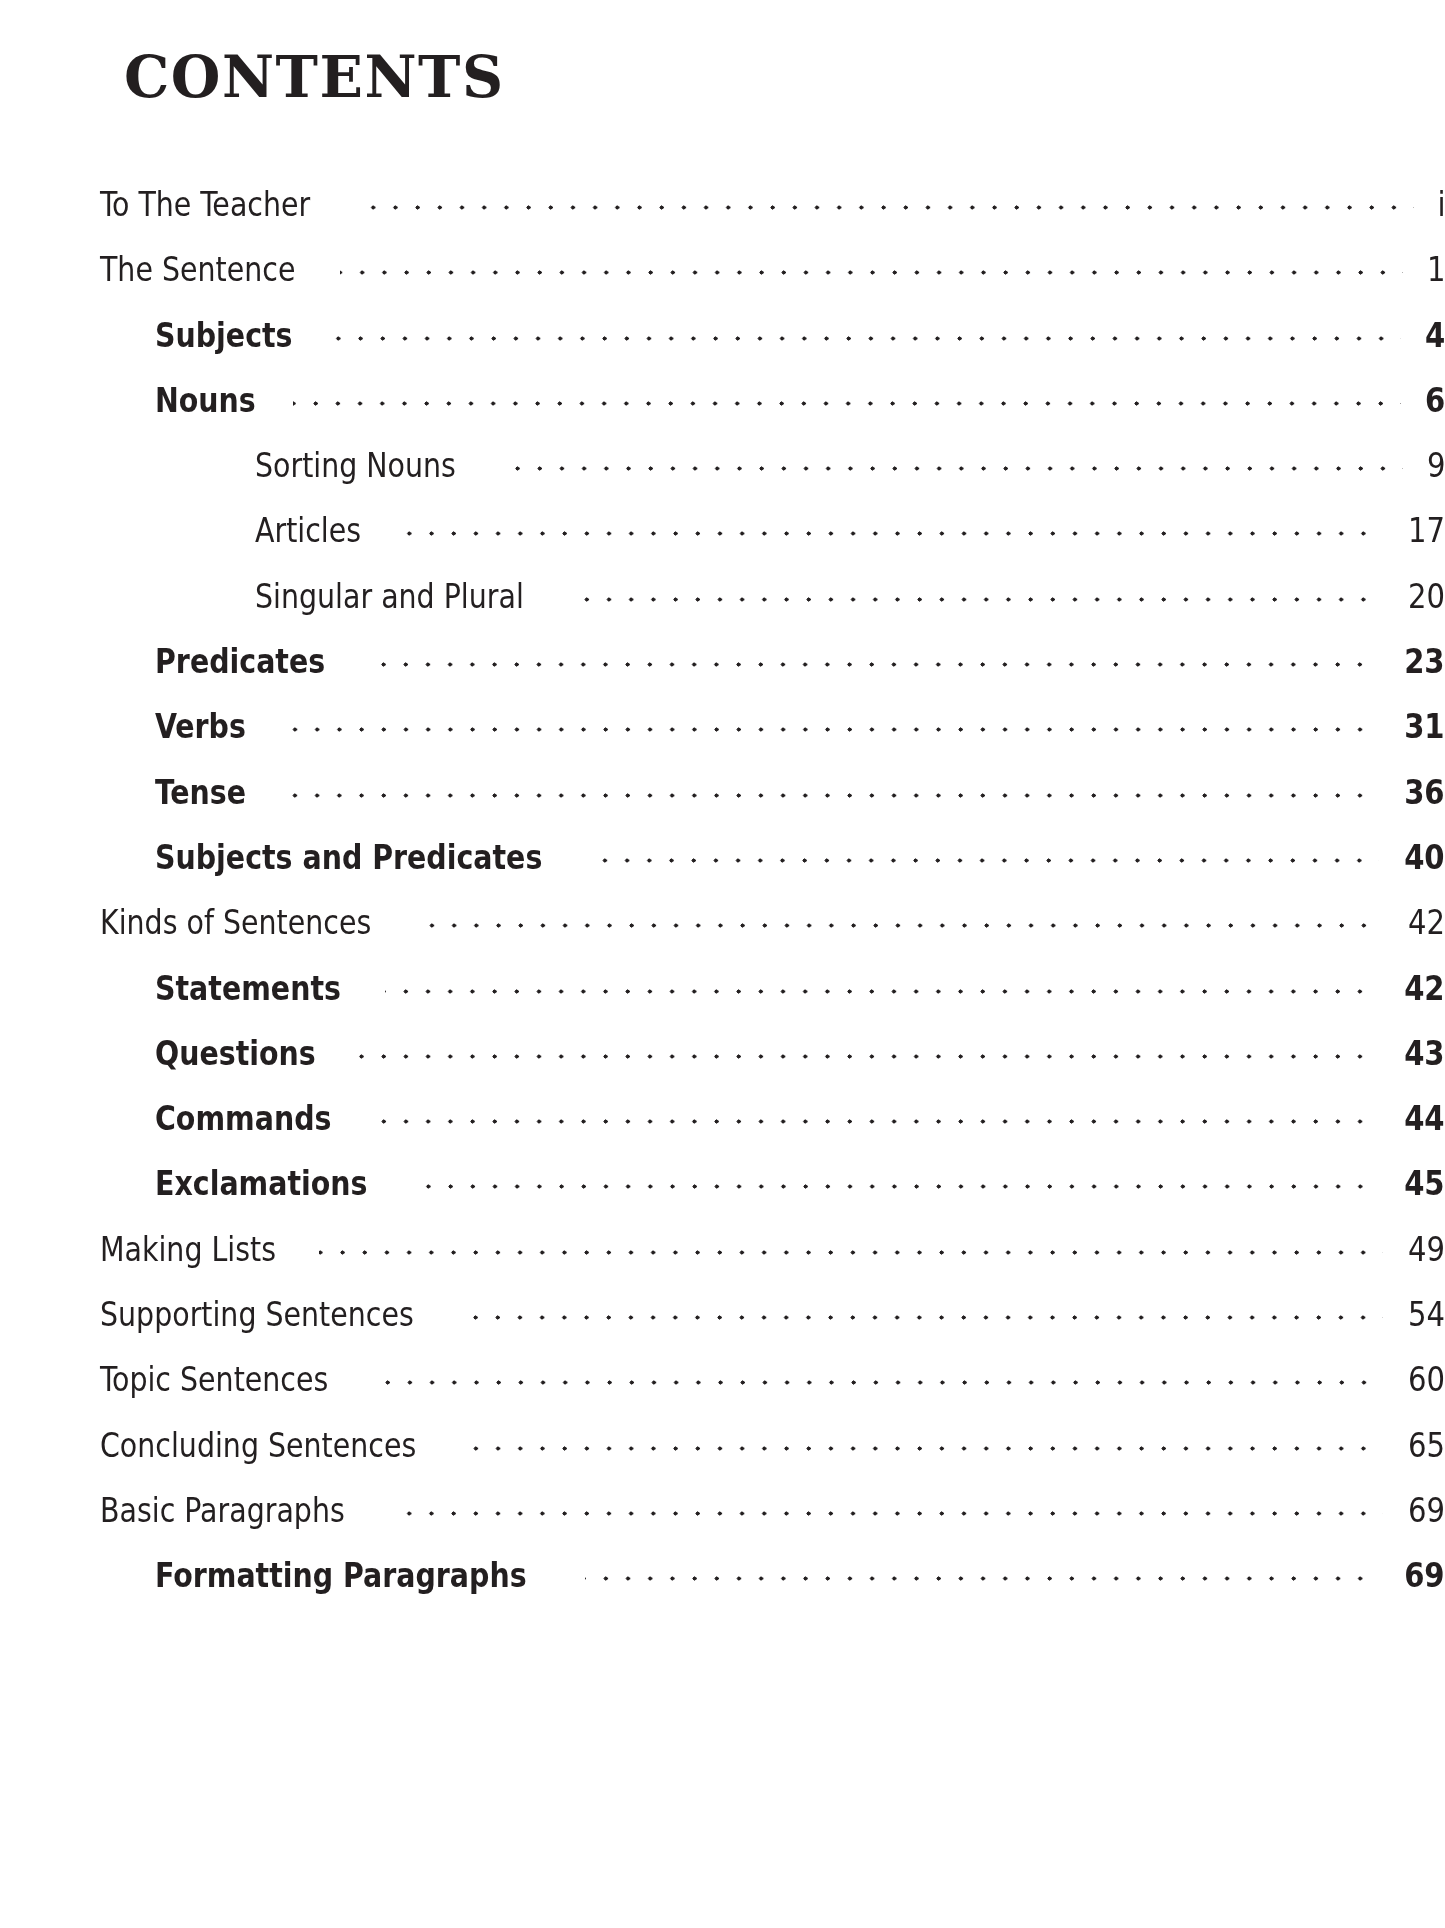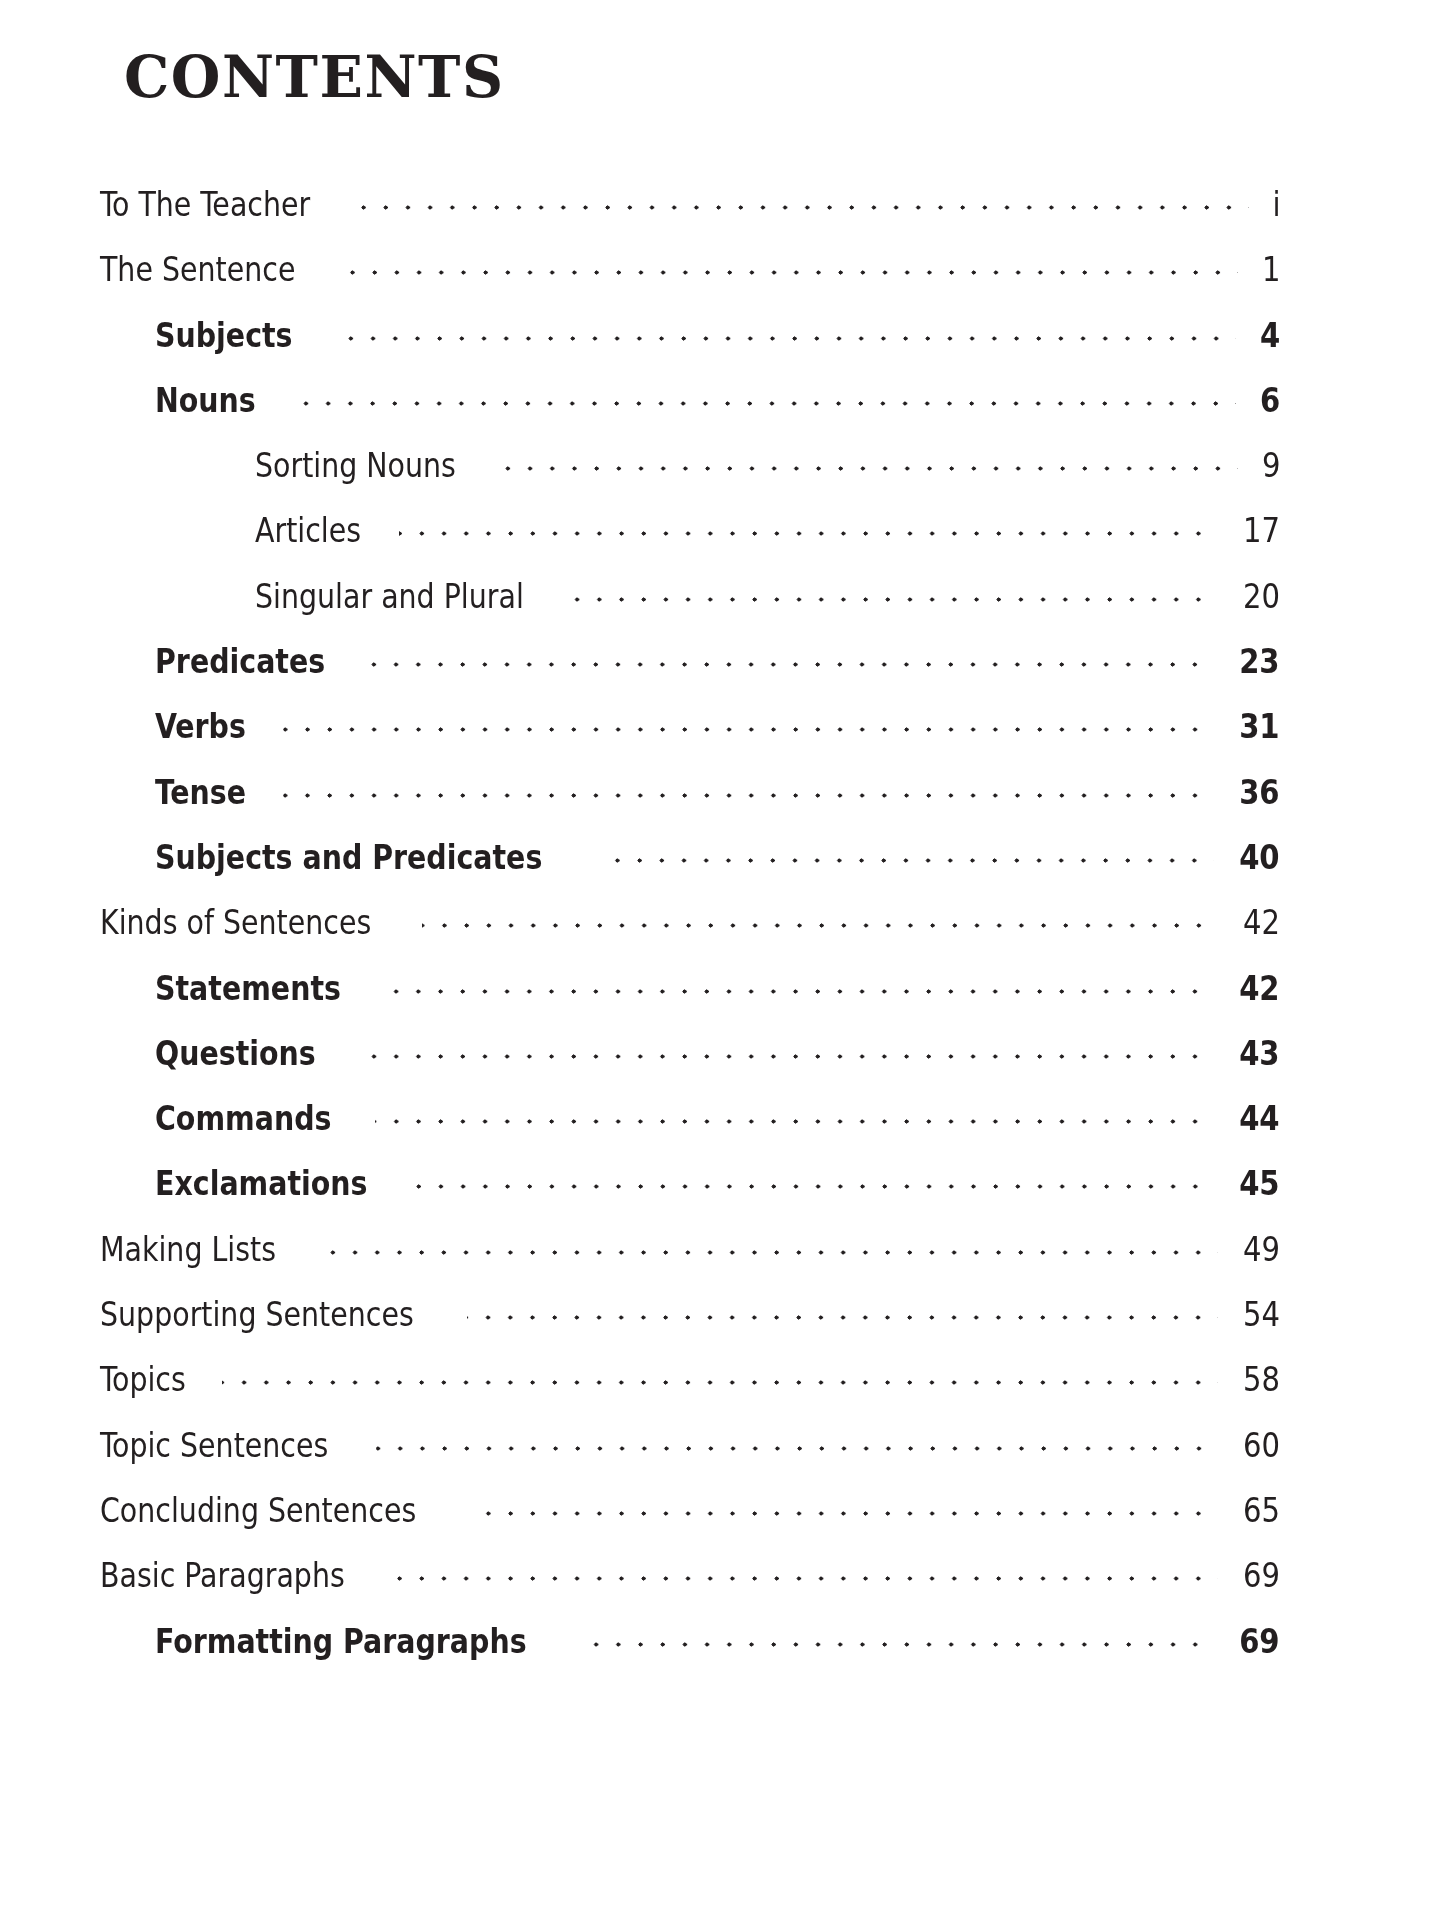--- a/index.html
+++ b/index.html
@@ -38,21 +38,20 @@
     position: absolute;
     left: 0;
     top: 182px;
     width: 1445px;
   }
 
   .toc-row {
     display: flex;
     align-items: baseline;
     height: 65.3px;
-    padding-right: 165px;
     box-sizing: border-box;
     font-family: "DejaVu Sans Condensed", "Liberation Sans Narrow",
                  "Liberation Sans", "DejaVu Sans", sans-serif;
     font-size: 34px;
     font-weight: 400;
     color: #231f20;
     line-height: 1;
     white-space: nowrap;
     gap: 20px;
   }
@@ -191,25 +190,20 @@
         <span class="toc-label">Making Lists</span>
         <span class="toc-dots"></span>
         <span class="toc-page">49</span>
       </div>
       <div class="toc-row lvl-0">
         <span class="toc-label">Supporting Sentences</span>
         <span class="toc-dots"></span>
         <span class="toc-page">54</span>
       </div>
       <div class="toc-row lvl-0">
-        <span class="toc-label">Topics</span>
-        <span class="toc-dots"></span>
-        <span class="toc-page">58</span>
-      </div>
-      <div class="toc-row lvl-0">
         <span class="toc-label">Topic Sentences</span>
         <span class="toc-dots"></span>
         <span class="toc-page">60</span>
       </div>
       <div class="toc-row lvl-0">
         <span class="toc-label">Concluding Sentences</span>
         <span class="toc-dots"></span>
         <span class="toc-page">65</span>
       </div>
       <div class="toc-row lvl-0">

